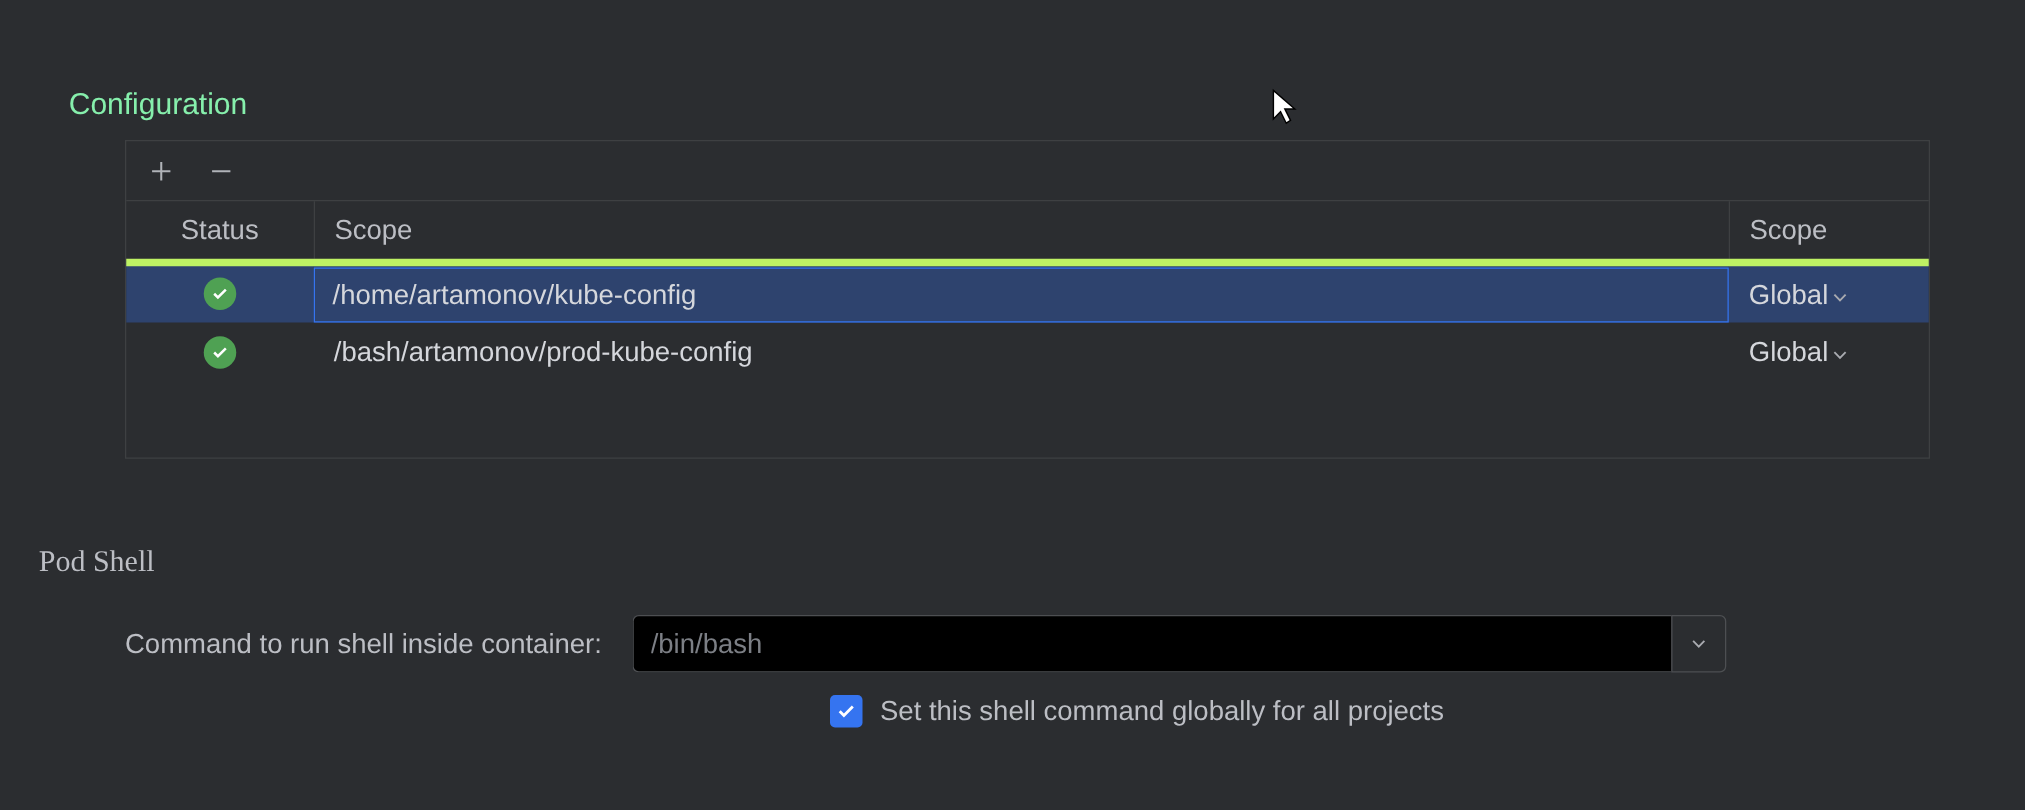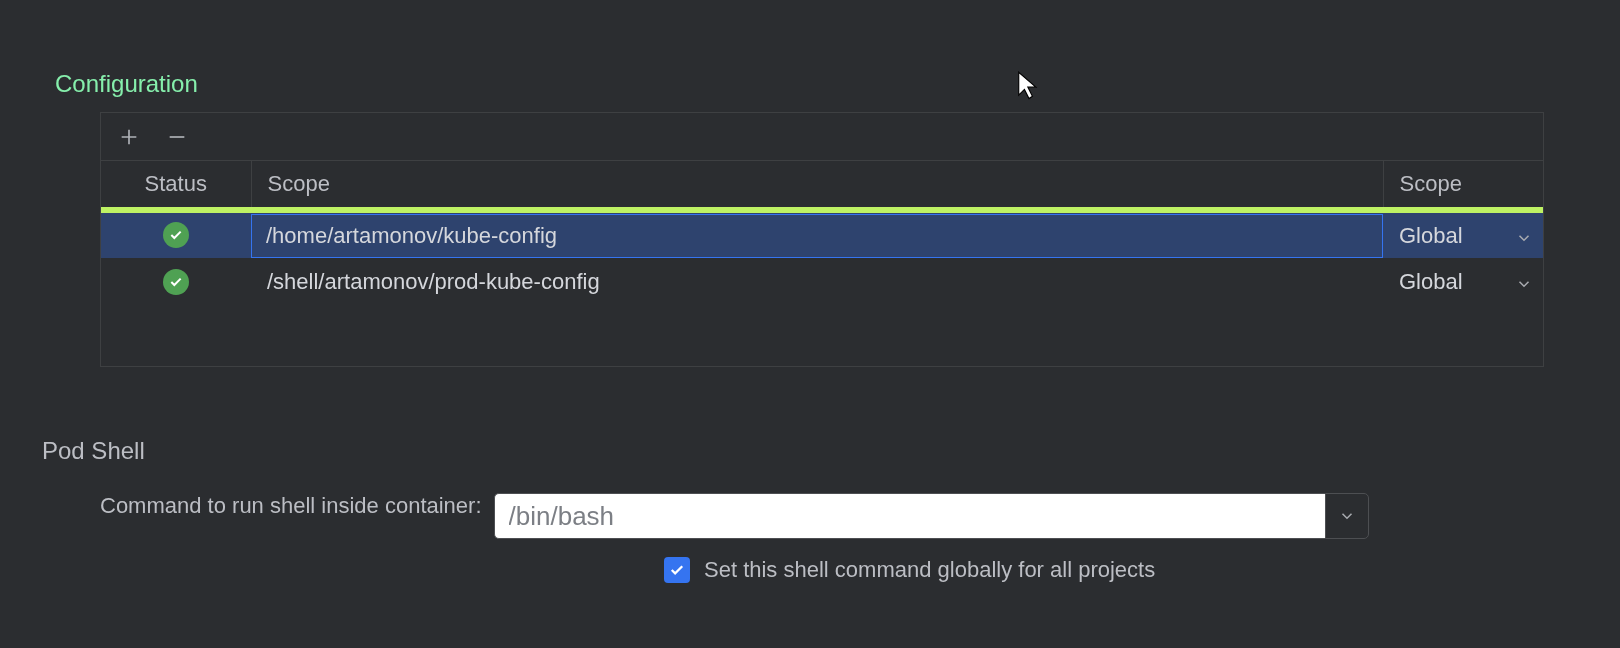--- a/index.html
+++ b/index.html
@@ -100,62 +100,63 @@
     border-radius: 50%;
     background: #4fa153;
     color: #fff;
   }
   .check-icon svg { stroke: #fff; }
   td.scope-col {
     padding-right: 10px;
   }
   .scope-cell {
     display: flex;
-    justify-content: space-between;
     align-items: center;
   }
   .chevron {
     width: 18px;
     height: 18px;
   }
   .chevron svg { stroke: #a9abb0; }
   .table-pad {
     height: 60px;
   }
   .podshell-section {
     padding-top: 70px;
   }
   .podshell-title {
     font-size: 24px;
-    padding-left: 42px;
-    color: #bcbec4;
+    padding-left: 31px;
+    color: #bcbec4;
+    font-family: Liberation Serif, serif;
   }
   .podshell-row {
     display: flex;
-    gap: 12px;
+    align-items: center;
+    gap: 24px;
     padding: 28px 0 0 100px;
   }
   .podshell-label {
     color: #bcbec4;
     font-size: 22px;
   }
   .podshell-input-wrap {
     display: flex;
     flex: 0 0 auto;
     width: 875px;
   }
   .podshell-input {
     flex: 1;
     height: 46px;
-    background: #ffffff;
+    background: #000000;
     border: 1px solid #4d4f52;
     border-right: none;
     border-radius: 5px 0 0 5px;
     color: #7c7f85;
-    font-size: 26px;
+    font-size: 22px;
     padding: 0 14px;
     outline: none;
   }
   .podshell-dd {
     width: 44px;
     height: 46px;
     border: 1px solid #4d4f52;
     border-radius: 0 5px 5px 0;
     display: flex;
     align-items: center;
@@ -245,21 +246,21 @@
           </td>
         </tr>
         <tr>
           <td class="status-col">
             <span class="check-icon">
               <svg width="16" height="16" viewBox="0 0 24 24" fill="none" stroke-width="3">
                   <path d="M5 12l4.5 4.5L19 7"></path>
                 </svg>
             </span>
           </td>
-          <td>/shell/artamonov/prod-kube-config</td>
+          <td>/bash/artamonov/prod-kube-config</td>
           <td class="scope-col">
             <div class="scope-cell">
               <span>Global</span>
               <span class="chevron">
                 <svg width="18" height="18" viewBox="0 0 24 24" fill="none" stroke-width="2">
                     <path d="M6 9l6 6 6-6"></path>
                   </svg>
               </span>
             </div>
           </td>

